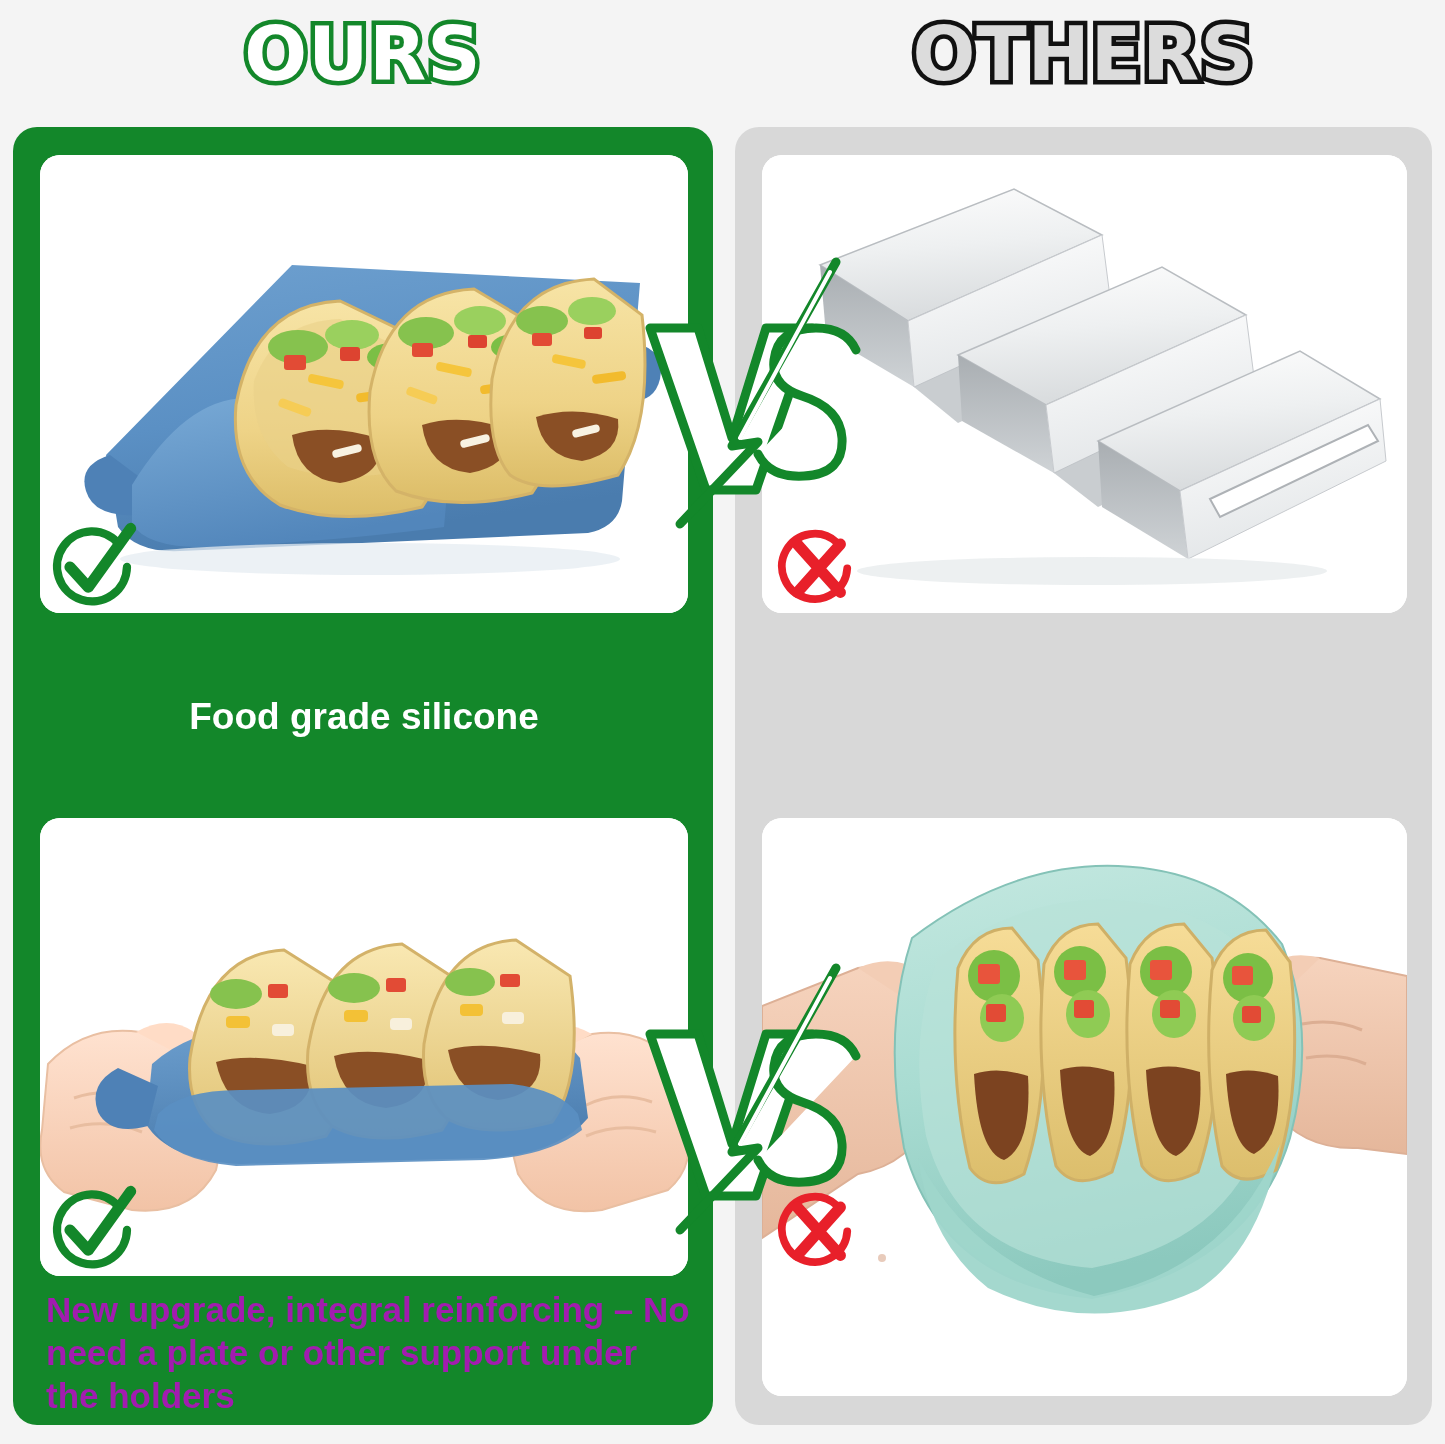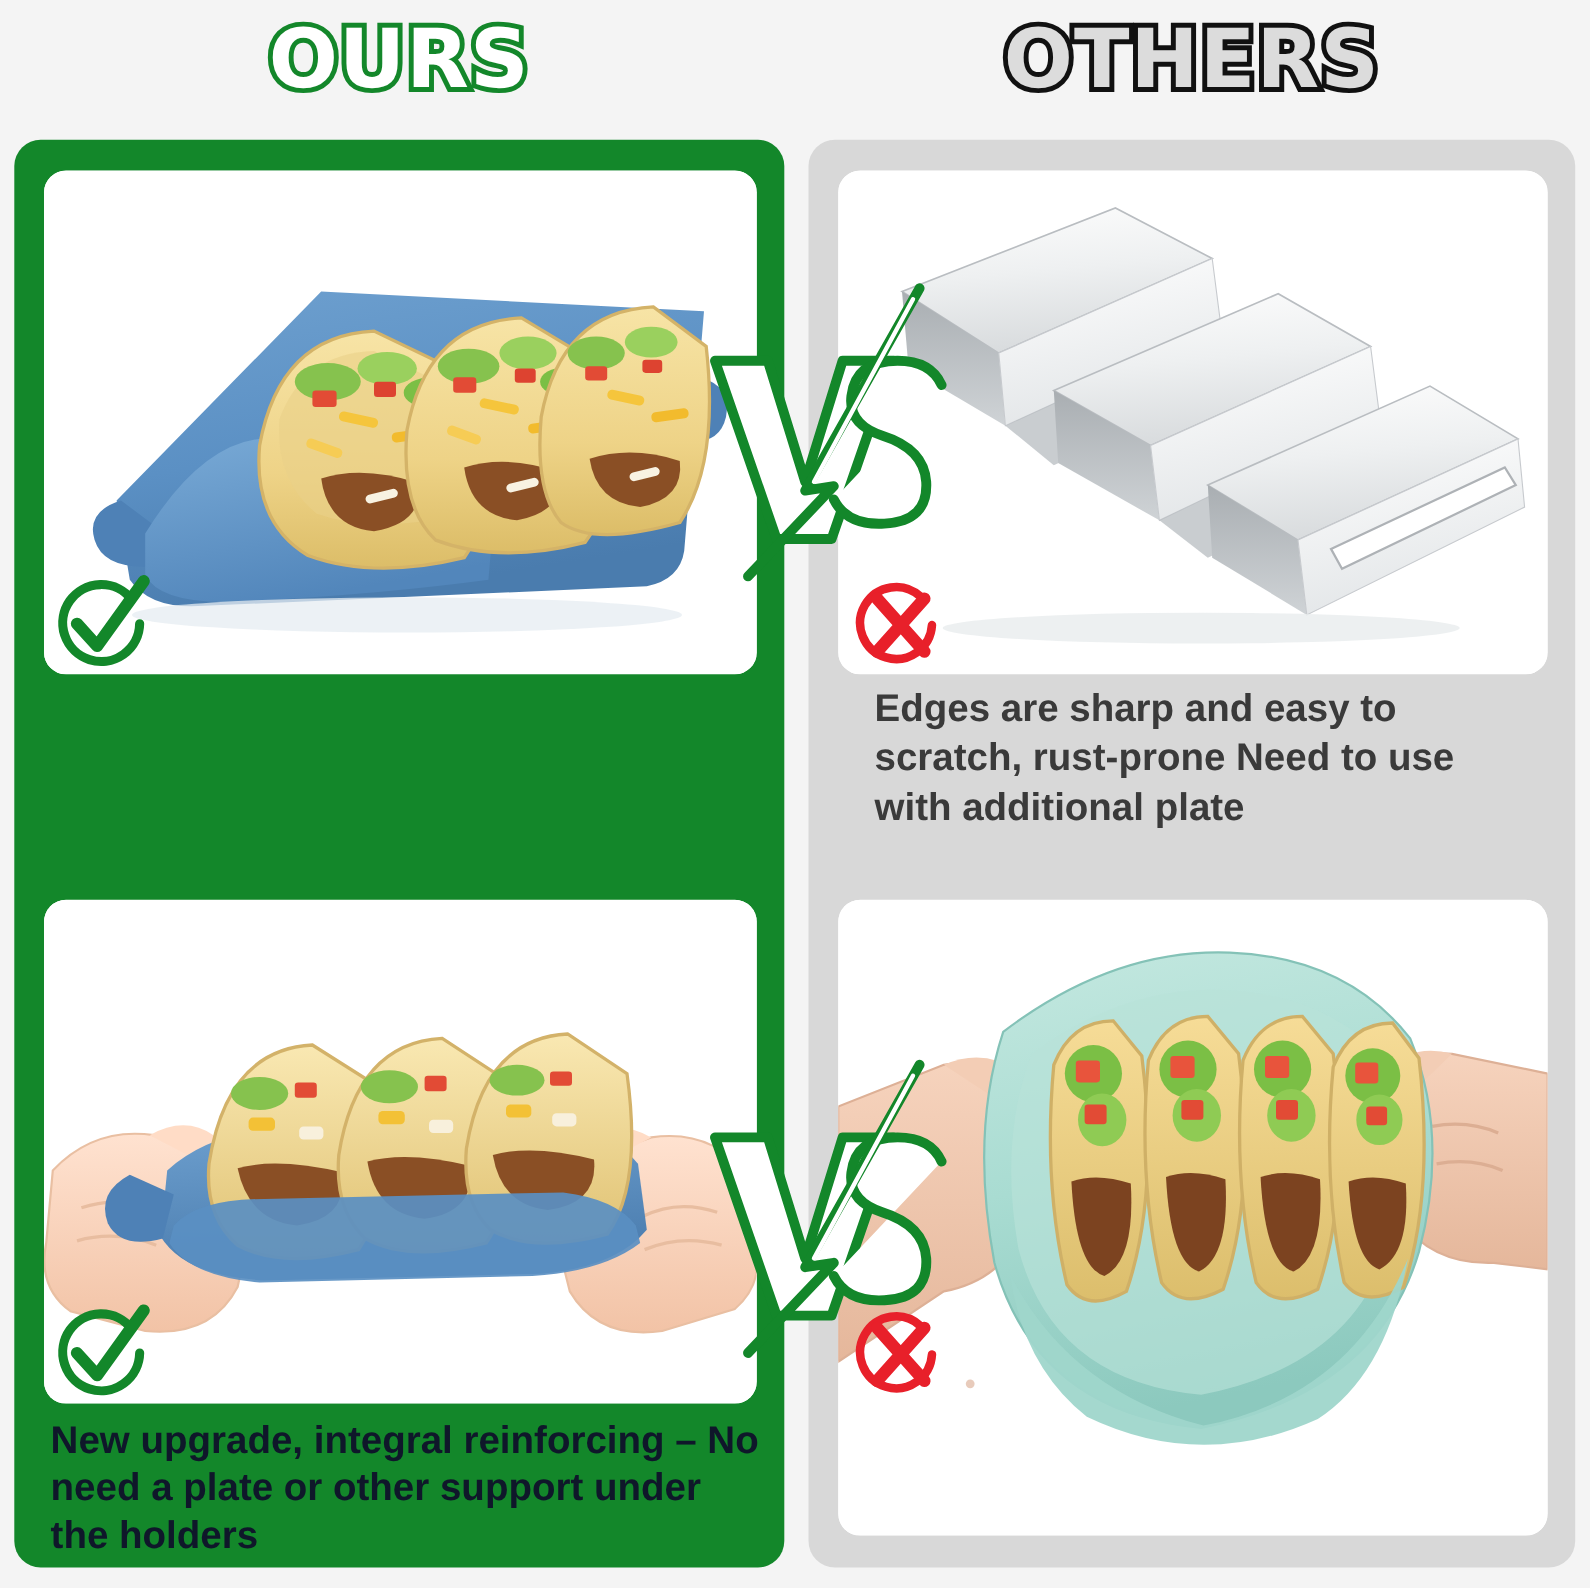--- a/index.html
+++ b/index.html
@@ -57,21 +57,21 @@
 
   
   .caption{position:absolute;font-weight:bold;}
   #caption-ours-top{
     left:40px;top:622px;width:648px;height:190px;
     color:#ffffff;font-size:37px;line-height:1.25;
     display:flex;align-items:center;justify-content:center;text-align:center;
   }
   #caption-ours-bottom{
     left:46px;top:1288px;width:645px;
-    color:#0f172a;font-size:35px;line-height:1.23;
+    color:#a21caf;font-size:35px;line-height:1.23;
     text-align:left;
   }
   #caption-others-top{
     left:795px;top:622px;width:605px;
     color:#3a3a3a;font-size:35px;line-height:1.28;
     text-align:left;
   }
   #caption-others-bottom{
     left:795px;top:1320px;width:620px;
     color:#3a3a3a;font-size:34px;line-height:1.25;
@@ -176,20 +176,21 @@
           <rect x="512" y="202" width="34" height="9" rx="4" fill="#f5c53c" transform="rotate(12 529 206)"></rect>
           <rect x="552" y="218" width="34" height="9" rx="4" fill="#f2bb2d" transform="rotate(-8 569 222)"></rect>
           <path d="M496 262 Q534 250 578 264 Q582 298 542 306 Q502 302 496 262 Z" fill="#8a4f25"></path>
           <rect x="532" y="272" width="28" height="8" rx="4" fill="#f8f2e2" transform="rotate(-14 546 276)"></rect>
         </g>
       </g>
       <ellipse cx="330" cy="404" rx="250" ry="16" fill="#e6ecf1" opacity="0.75"></ellipse>
     </svg>
   </div>
 
+  <div class="caption" id="caption-ours-top">Food grade silicone</div>
 
   <div class="photo-card" id="card-ours-bottom">
     <svg class="scene" viewBox="0 0 648 458" preserveAspectRatio="xMidYMid meet">
       <defs>
         <linearGradient id="skinG" x1="0" y1="0" x2="0" y2="1">
           <stop offset="0" stop-color="#ffe2d0"></stop>
             <stop offset="1" stop-color="#f2c3a6"></stop>
         </linearGradient>
         <linearGradient id="blueTray2" x1="0" y1="0" x2="0.2" y2="1">
           <stop offset="0" stop-color="#6ea0cf"></stop>
@@ -292,21 +293,20 @@
         <path d="M336 286 L538 196 L618 244 L418 336 Z" fill="url(#steelTop)" stroke="#b9bdc1" stroke-width="1.5"></path>
         <path d="M336 286 L418 336 L426 404 L340 352 Z" fill="url(#steelDark)"></path>
         <path d="M418 336 L618 244 L624 306 L426 404 Z" fill="url(#steelFace)" stroke="#c7cace" stroke-width="1"></path>
 
         <path d="M448 344 L606 270 L616 286 L458 362 Z" fill="#ffffff" stroke="#aeb2b6" stroke-width="2"></path>
       </g>
       <ellipse cx="330" cy="416" rx="235" ry="14" fill="#e9ecee" opacity="0.8"></ellipse>
     </svg>
   </div>
 
-  <div class="caption" id="caption-others-top">Edges are sharp and easy to scratch, rust-prone Need to use with additional plate</div>
 
   <div class="photo-card" id="card-others-bottom">
     <svg class="scene" viewBox="0 0 645 578" preserveAspectRatio="xMidYMid meet">
       <defs>
         <linearGradient id="mintG" x1="0" y1="0" x2="0.2" y2="1">
           <stop offset="0" stop-color="#c4e8e0"></stop>
             <stop offset="0.5" stop-color="#a9dcd2"></stop>
           <stop offset="1" stop-color="#8cc9be"></stop>
         </linearGradient>
         <linearGradient id="skinG2" x1="0" y1="0" x2="0" y2="1">

